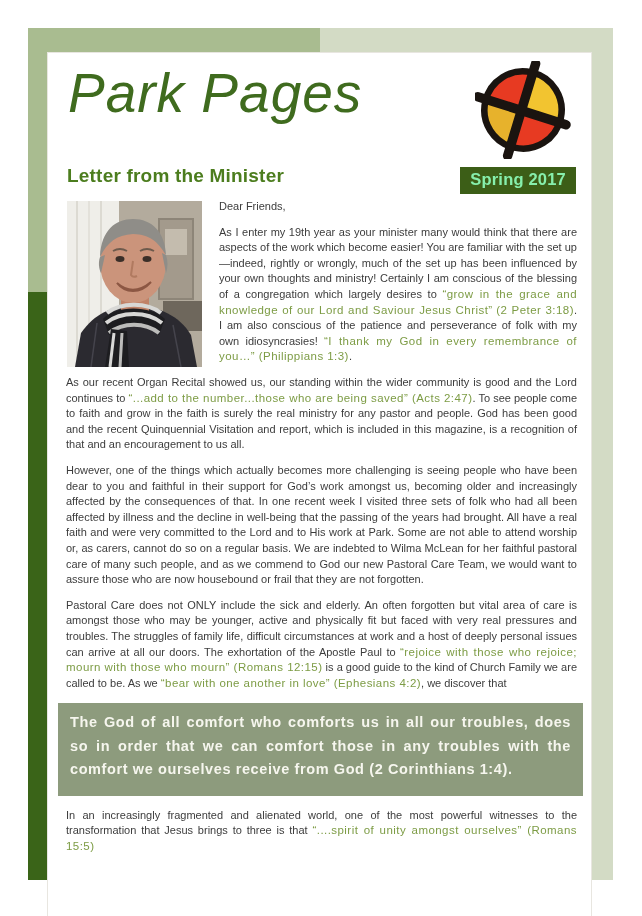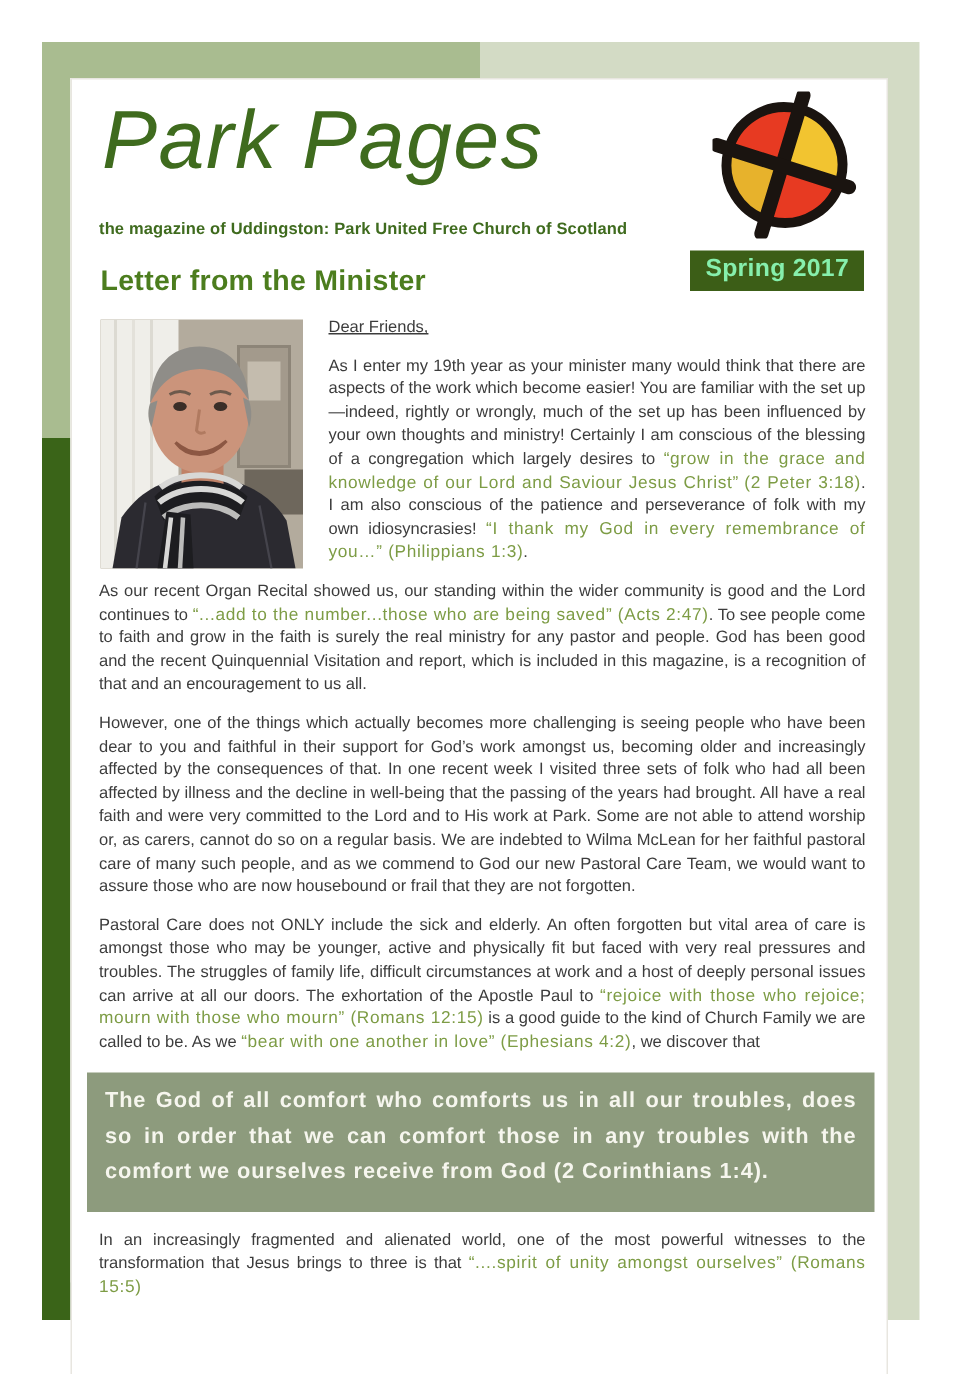--- a/index.html
+++ b/index.html
@@ -30,27 +30,27 @@
 
   .page{position:absolute;left:47px;top:52px;width:545px;height:910px;background:#ffffff;border:1px solid #e8e6e0;}
   .content{position:absolute;inset:0;padding:6px 14px 0 18px;overflow:hidden;}
 
   h1.masthead-title{margin:6px 0 0 2px;font-style:italic;font-weight:400;font-size:55px;line-height:1.02;
     color:var(--title-green);letter-spacing:1px;}
   .masthead-subtitle{margin-top:26px;font-size:11px;font-weight:bold;color:var(--title-green);letter-spacing:0.1px;}
   .logo{position:absolute;top:8px;right:20px;width:96px;height:98px;}
   .issue-badge{position:absolute;top:114px;right:15px;background:var(--badge-bg);color:#86efac;
     font-weight:bold;font-size:16.5px;padding:3px 10px 5px;letter-spacing:0.2px;}
-  h2.article-heading{margin:18px 0 12px 1px;font-size:19px;font-weight:bold;color:var(--heading-green);letter-spacing:0.2px;}
+  h2.article-heading{margin:44px 0 12px 1px;font-size:19px;font-weight:bold;color:var(--heading-green);letter-spacing:0.2px;}
 
   .article{color:var(--body-text);font-size:11px;line-height:15.6px;text-align:justify;}
   .article p{margin:0 0 10px;}
   .photo{float:left;width:135px;height:166px;margin:2px 17px 5px 1px;background:#cfcabe;}
   .photo svg{display:block;width:100%;height:100%;}
-  .salutation{margin:0 0 8px;text-decoration:underline;}
+  .salutation{margin:0 0 8px;}
   .seg-n{}
   .seg-i{}
   .seg-q{color:var(--quote-green);font-size:11.5px;letter-spacing:0.45px;}
   .pullquote{clear:both;background:var(--pull-quote-bg);color:#f6f6ee;font-weight:bold;
     font-size:14.5px;line-height:1.62;letter-spacing:0.6px;text-align:justify;
     margin:12px -6px 12px -8px;padding:8px 12px 14px;}
   .last-par{text-align-last:justify;}
 </style>
 </head>
 <body>
@@ -63,21 +63,20 @@
   <div class="f f-left-bottom"></div>
   <div class="f f-right"></div>
   <div class="f f-bottom-left"></div>
   <div class="f f-bottom-right"></div>
 
   <div class="page">
     <div class="content">
 
       <header>
         <h1 class="masthead-title">Park Pages</h1>
-        <div class="masthead-subtitle">the magazine of Uddingston: Park United Free Church of Scotland</div>
 
         <svg class="logo" viewBox="0 0 100 104" aria-hidden="true">
           <g transform="rotate(13 50 52)">
             <path d="M50,52 L50,12 A40,40 0 0 0 10,52 Z" fill="#e73a22"></path>
             <path d="M50,52 L90,52 A40,40 0 0 0 50,12 Z" fill="#f2c430"></path>
             <path d="M50,52 L10,52 A40,40 0 0 0 50,92 Z" fill="#e7b22c"></path>
             <path d="M50,52 L50,92 A40,40 0 0 0 90,52 Z" fill="#e73a22"></path>
             <circle cx="50" cy="52" r="41" fill="none" stroke="#1a1410" stroke-width="7"></circle>
             <line x1="52" y1="1" x2="45" y2="103" stroke="#1a1410" stroke-width="10" stroke-linecap="round"></line>
             <line x1="0" y1="49" x2="98" y2="57" stroke="#1a1410" stroke-width="10" stroke-linecap="round"></line>

